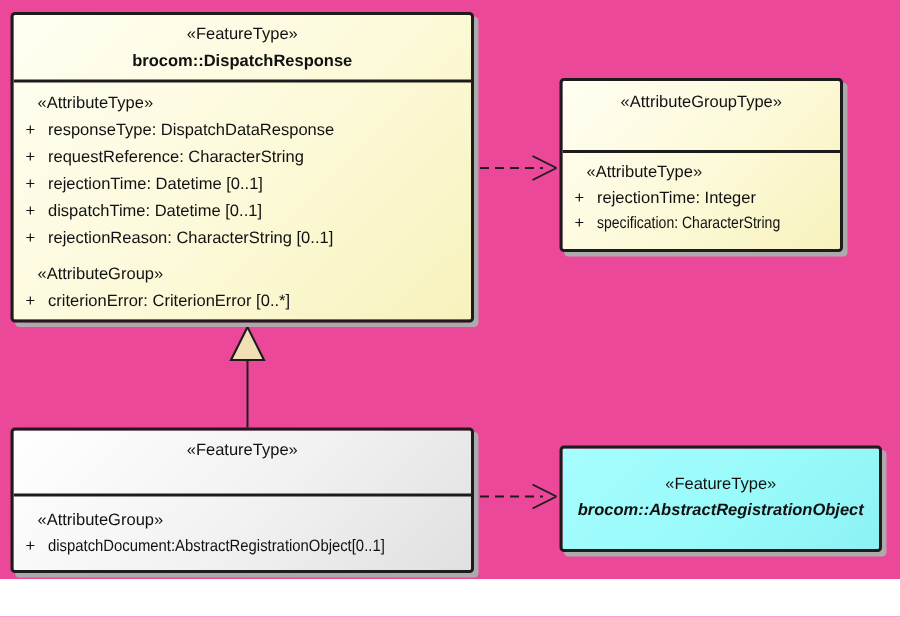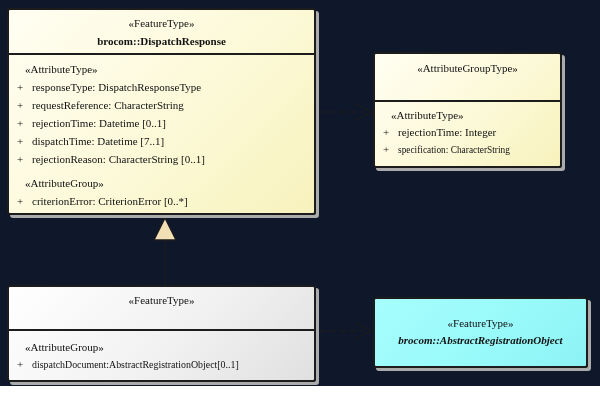--- a/index.html
+++ b/index.html
@@ -1,18 +1,18 @@
 <!DOCTYPE html>
 <html><head>
 <meta charset="utf-8">
 <style>
   html,body{margin:0;padding:0;background:#ffffff;}
   .canvas{
-    position:relative;width:600px;height:386px;background:#0f172a;overflow:hidden;
-    font-family:Liberation Serif, serif;color:#111;
+    position:relative;width:600px;height:386px;background:#ec4899;overflow:hidden;
+    font-family:Liberation Sans, sans-serif;color:#111;
     -webkit-font-smoothing:antialiased;
   }
   .uml-box{
     position:absolute;box-sizing:border-box;border:2px solid #1c1c1c;border-radius:3px;
     box-shadow:3px 3px 0 #ababab;overflow:hidden;font-size:11px;
   }
   .fill-yellow{background:linear-gradient(135deg,#fffef2 0%,#fcf9d8 55%,#f7f2bc 100%);}
   .fill-gray{background:linear-gradient(135deg,#ffffff 0%,#f1f1f1 55%,#e0e0e0 100%);}
   .fill-cyan{background:linear-gradient(135deg,#a6fdfd 0%,#99fafa 55%,#8df2f4 100%);}
   .hdr{box-sizing:border-box;border-bottom:2px solid #1c1c1c;text-align:center;}
@@ -59,33 +59,33 @@
 
   <div class="uml-box fill-yellow" style="left:7px;top:8px;width:309px;height:207px;">
     <div class="hdr" style="height:45px;padding-top:4px;">
       <div class="stereo">«FeatureType»</div>
       <div class="cname">brocom::DispatchResponse</div>
     </div>
     <div class="bdy">
       <div class="stereo-left">«AttributeType»</div>
       <div class="attr-row">
         <span class="vis">+</span>
-        <span class="atext">responseType: DispatchResponseType</span>
+        <span class="atext">responseType: DispatchDataResponse</span>
       </div>
       <div class="attr-row">
         <span class="vis">+</span>
         <span class="atext">requestReference: CharacterString</span>
       </div>
       <div class="attr-row">
         <span class="vis">+</span>
         <span class="atext">rejectionTime: Datetime [0..1]</span>
       </div>
       <div class="attr-row">
         <span class="vis">+</span>
-        <span class="atext">dispatchTime: Datetime [7..1]</span>
+        <span class="atext">dispatchTime: Datetime [0..1]</span>
       </div>
       <div class="attr-row">
         <span class="vis">+</span>
         <span class="atext">rejectionReason: CharacterString [0..1]</span>
       </div>
       <div class="stereo-left gap6">«AttributeGroup»</div>
       <div class="attr-row">
         <span class="vis">+</span>
         <span class="atext">criterionError: CriterionError [0..*]</span>
       </div>

